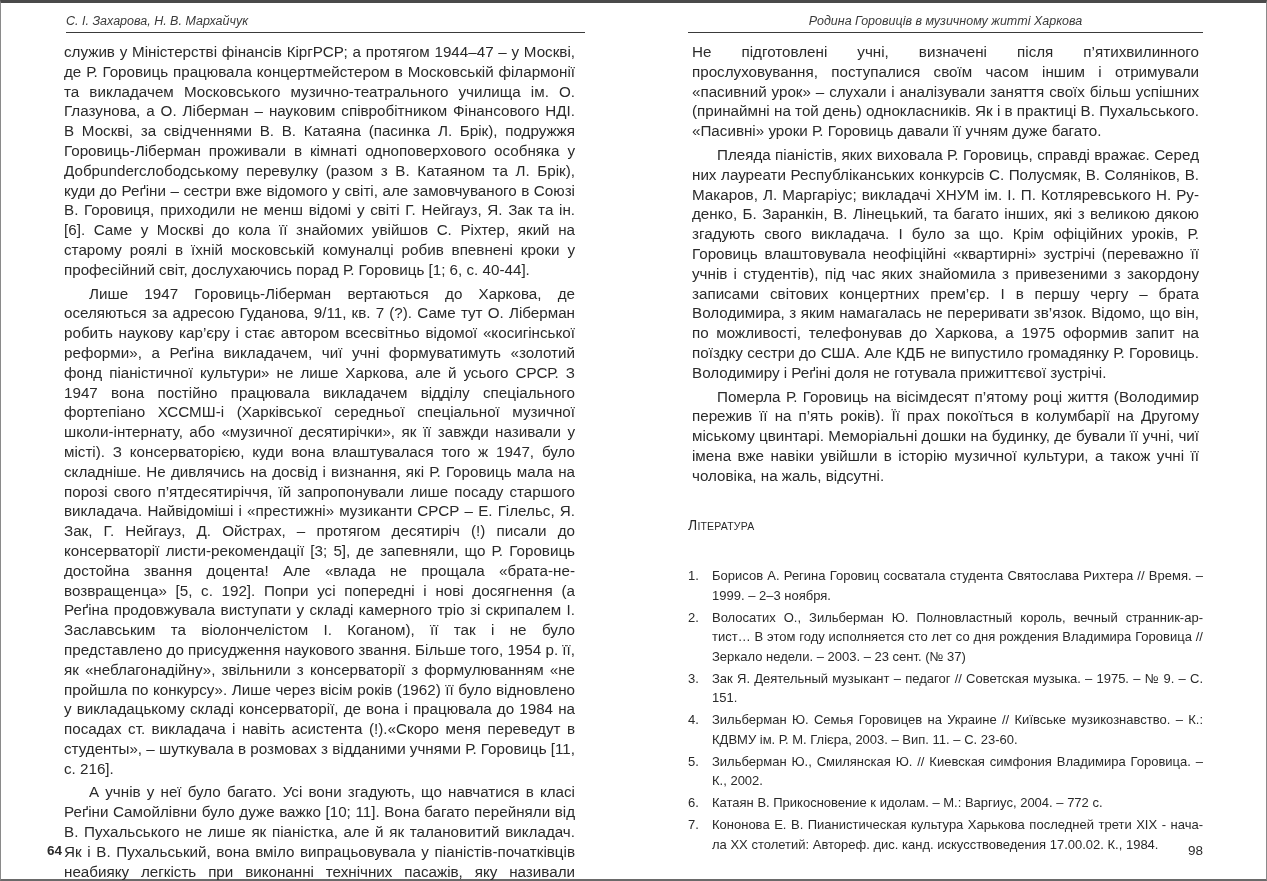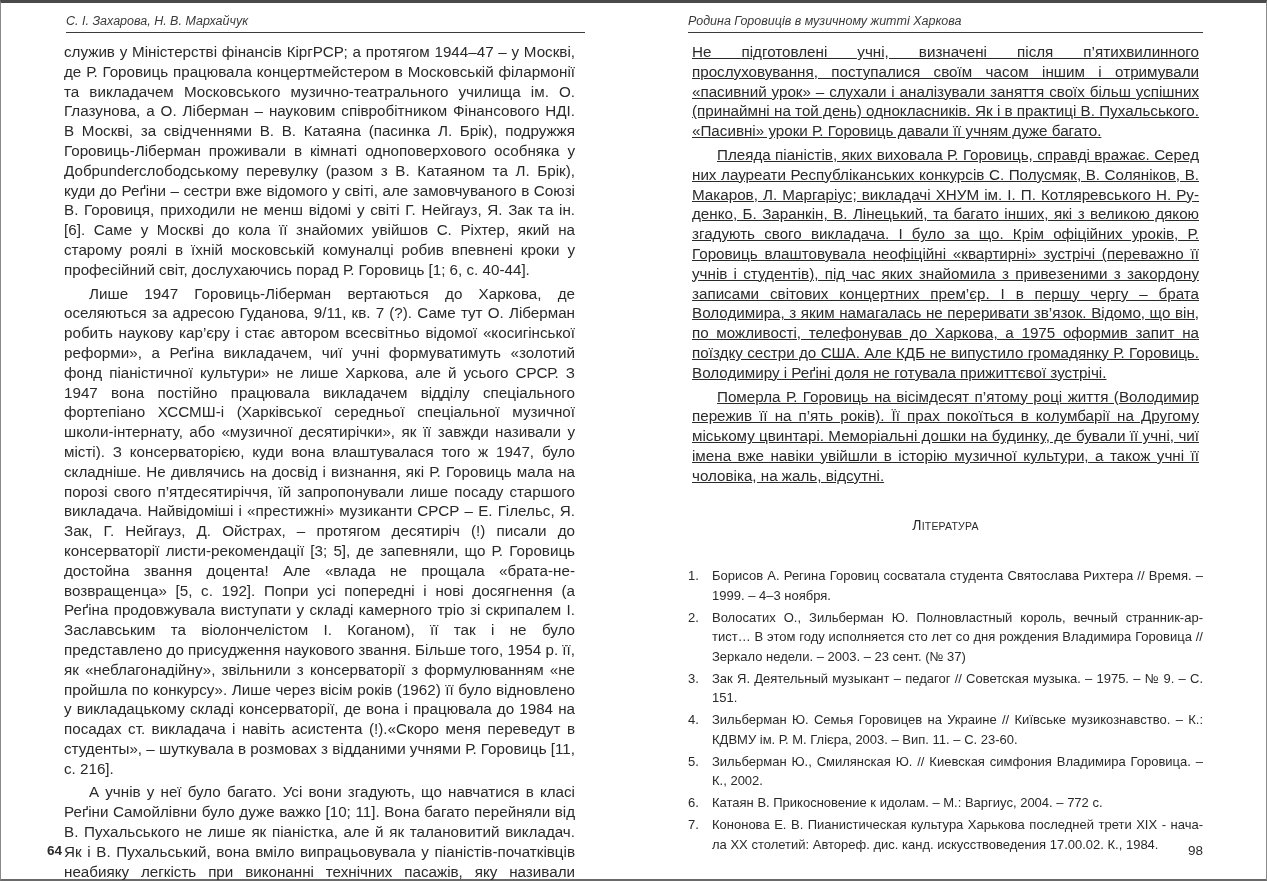--- a/index.html
+++ b/index.html
@@ -4,27 +4,27 @@
 <style>
   html, body { margin: 0; padding: 0; background: #ffffff; }
   body { width: 1267px; height: 881px; position: relative; overflow: hidden; font-family: "Liberation Sans", sans-serif; color: #2a2a2a; }
   .frame { position: absolute; left: 0; top: 0; width: 1267px; height: 881px; box-sizing: border-box;
            border-top: 3px solid #4a4a4a; border-left: 1px solid #8a8a8a; border-right: 1px solid #8a8a8a; border-bottom: 2px solid #6a6a6a; }
   .page { position: absolute; top: 0; height: 881px; }
   .page-left { left: 0; width: 634px; }
   .page-right { left: 634px; width: 633px; }
   .running-head { position: absolute; top: 14px; font-size: 12.5px; font-style: italic; color: #3a3a3a; border-bottom: 1px solid #3a3a3a; padding-bottom: 4px; }
   .page-left .running-head { left: 66px; width: 519px; text-align: left; }
-  .page-right .running-head { left: 54px; width: 515px; text-align: left; }
+  .page-right .running-head { left: 54px; width: 515px; text-align: center; }
   .body-text { position: absolute; top: 38px; font-size: 15.2px; line-height: 19.8px; text-align: justify; hyphens: manual; }
   .page-left .body-text { left: 60px; width: 519px; }
-  .page-right .body-text { left: 54px; width: 515px; text-decoration: underline; }
+  .page-right .body-text { left: 54px; width: 515px; }
   .body-text p { margin: 4px; text-indent: 0; }
   .body-text p.indent { text-indent: 25px; }
-  .section-title { position: absolute; left: 54px; width: 515px; top: 517px; text-align: center; font-size: 14px; letter-spacing: 0.2px; }
+  .section-title { position: absolute; left: 54px; width: 515px; top: 517px; font-size: 14px; letter-spacing: 0.2px; }
   .section-title .sc { font-size: 14px; }
   .section-title .sc-small { font-size: 10.5px; }
   .refs { position: absolute; left: 54px; width: 515px; top: 566px; margin: 0; padding: 0; list-style: none; font-size: 13px; line-height: 19.5px; }
   .refs li { position: relative; padding-left: 24px; margin-bottom: 2.5px; text-align: justify; }
   .refs li .num { position: absolute; left: 0; top: 0; }
   .page-number { position: absolute; top: 843px; font-size: 13.5px; }
   .page-left .page-number { left: 47px; font-weight: bold; }
   .page-right .page-number { right: 64px; }
 </style>
 </head>
@@ -44,21 +44,21 @@
 
 <div class="page page-right">
   <div class="running-head">Родина Горовиців в музичному житті Харкова</div>
   <div class="body-text">
     <p>Не підготовлені учні, визначені після п’ятихвилинного прослуховування, поступалися своїм часом іншим і отримували «пасивний урок» – слухали і аналізували заняття своїх більш успішних (принаймні на той день) одно­класників. Як і в практиці В. Пухальського. «Пасивні» уроки Р. Горовиць давали її учням дуже багато.</p>
     <p class="indent">Плеяда піаністів, яких виховала Р. Горовиць, справді вражає. Серед них лауреати Республіканських конкурсів С. Полусмяк, В. Соляніков, В. Макаров, Л. Маргаріус; викладачі ХНУМ ім. І. П.  Котляревського Н. Ру­денко, Б. Заранкін, В. Лінецький, та багато інших, які з великою дякою зга­дують свого викладача. І було за що. Крім офіційних уроків, Р. Горовиць влаштовувала неофіційні «квартирні» зустрічі (переважно її учнів і студен­тів), під час яких знайомила з привезеними з закордону записами світових концертних прем’єр. І в першу чергу – брата Володимира, з яким намага­лась не переривати зв’язок. Відомо, що він, по можливості, телефонував до Харкова, а 1975 оформив запит на поїздку сестри до США. Але КДБ не випустило громадянку Р. Горовиць. Володимиру і Реґіні доля не готувала прижиттєвої зустрічі.</p>
     <p class="indent">Померла Р. Горовиць на вісімдесят п’ятому році життя (Володимир пе­режив її на п’ять років). Її прах покоїться в колумбарії на Другому міському цвинтарі. Меморіальні дошки на будинку, де бували її учні, чиї імена вже навіки увійшли в історію музичної культури, а також учні її чоловіка, на жаль, відсутні.</p>
   </div>
   <div class="section-title"><span class="sc">Л</span><span class="sc-small">ІТЕРАТУРА</span></div>
   <ol class="refs">
-    <li><span class="num">1.</span><span>Борисов А. Регина Горовиц сосватала студента Святослава Рихтера // Время. – 1999. – 4–3 ноября.</span></li>
+    <li><span class="num">1.</span><span>Борисов А. Регина Горовиц сосватала студента Святослава Рихтера // Время. – 1999. – 2–3 ноября.</span></li>
     <li><span class="num">2.</span><span>Волосатих О., Зильберман Ю. Полновластный король, вечный странник-ар­тист… В этом году исполняется сто лет со дня рождения Владимира Горовица // Зеркало недели. – 2003. – 23 сент. (№ 37)</span></li>
     <li><span class="num">3.</span><span>Зак Я. Деятельный музыкант – педагог // Советская музыка. – 1975. – № 9. – С. 151.</span></li>
     <li><span class="num">4.</span><span>Зильберман Ю. Семья Горовицев на Украине // Київське музикознавство. – К.: КДВМУ ім. Р. М. Глієра, 2003. – Вип. 11. – С. 23-60.</span></li>
     <li><span class="num">5.</span><span>Зильберман Ю., Смилянская Ю. // Киевская симфония Владимира Горовица. – К., 2002.</span></li>
     <li><span class="num">6.</span><span>Катаян В. Прикосновение к идолам. – М.: Варгиус, 2004. – 772 с.</span></li>
     <li><span class="num">7.</span><span>Кононова Е. В. Пианистическая культура Харькова последней трети XIX - нача­ла XX столетий: Автореф. дис. канд. искусствоведения 17.00.02. К., 1984.</span></li>
   </ol>
   <div class="page-number">98</div>
 </div>
 

